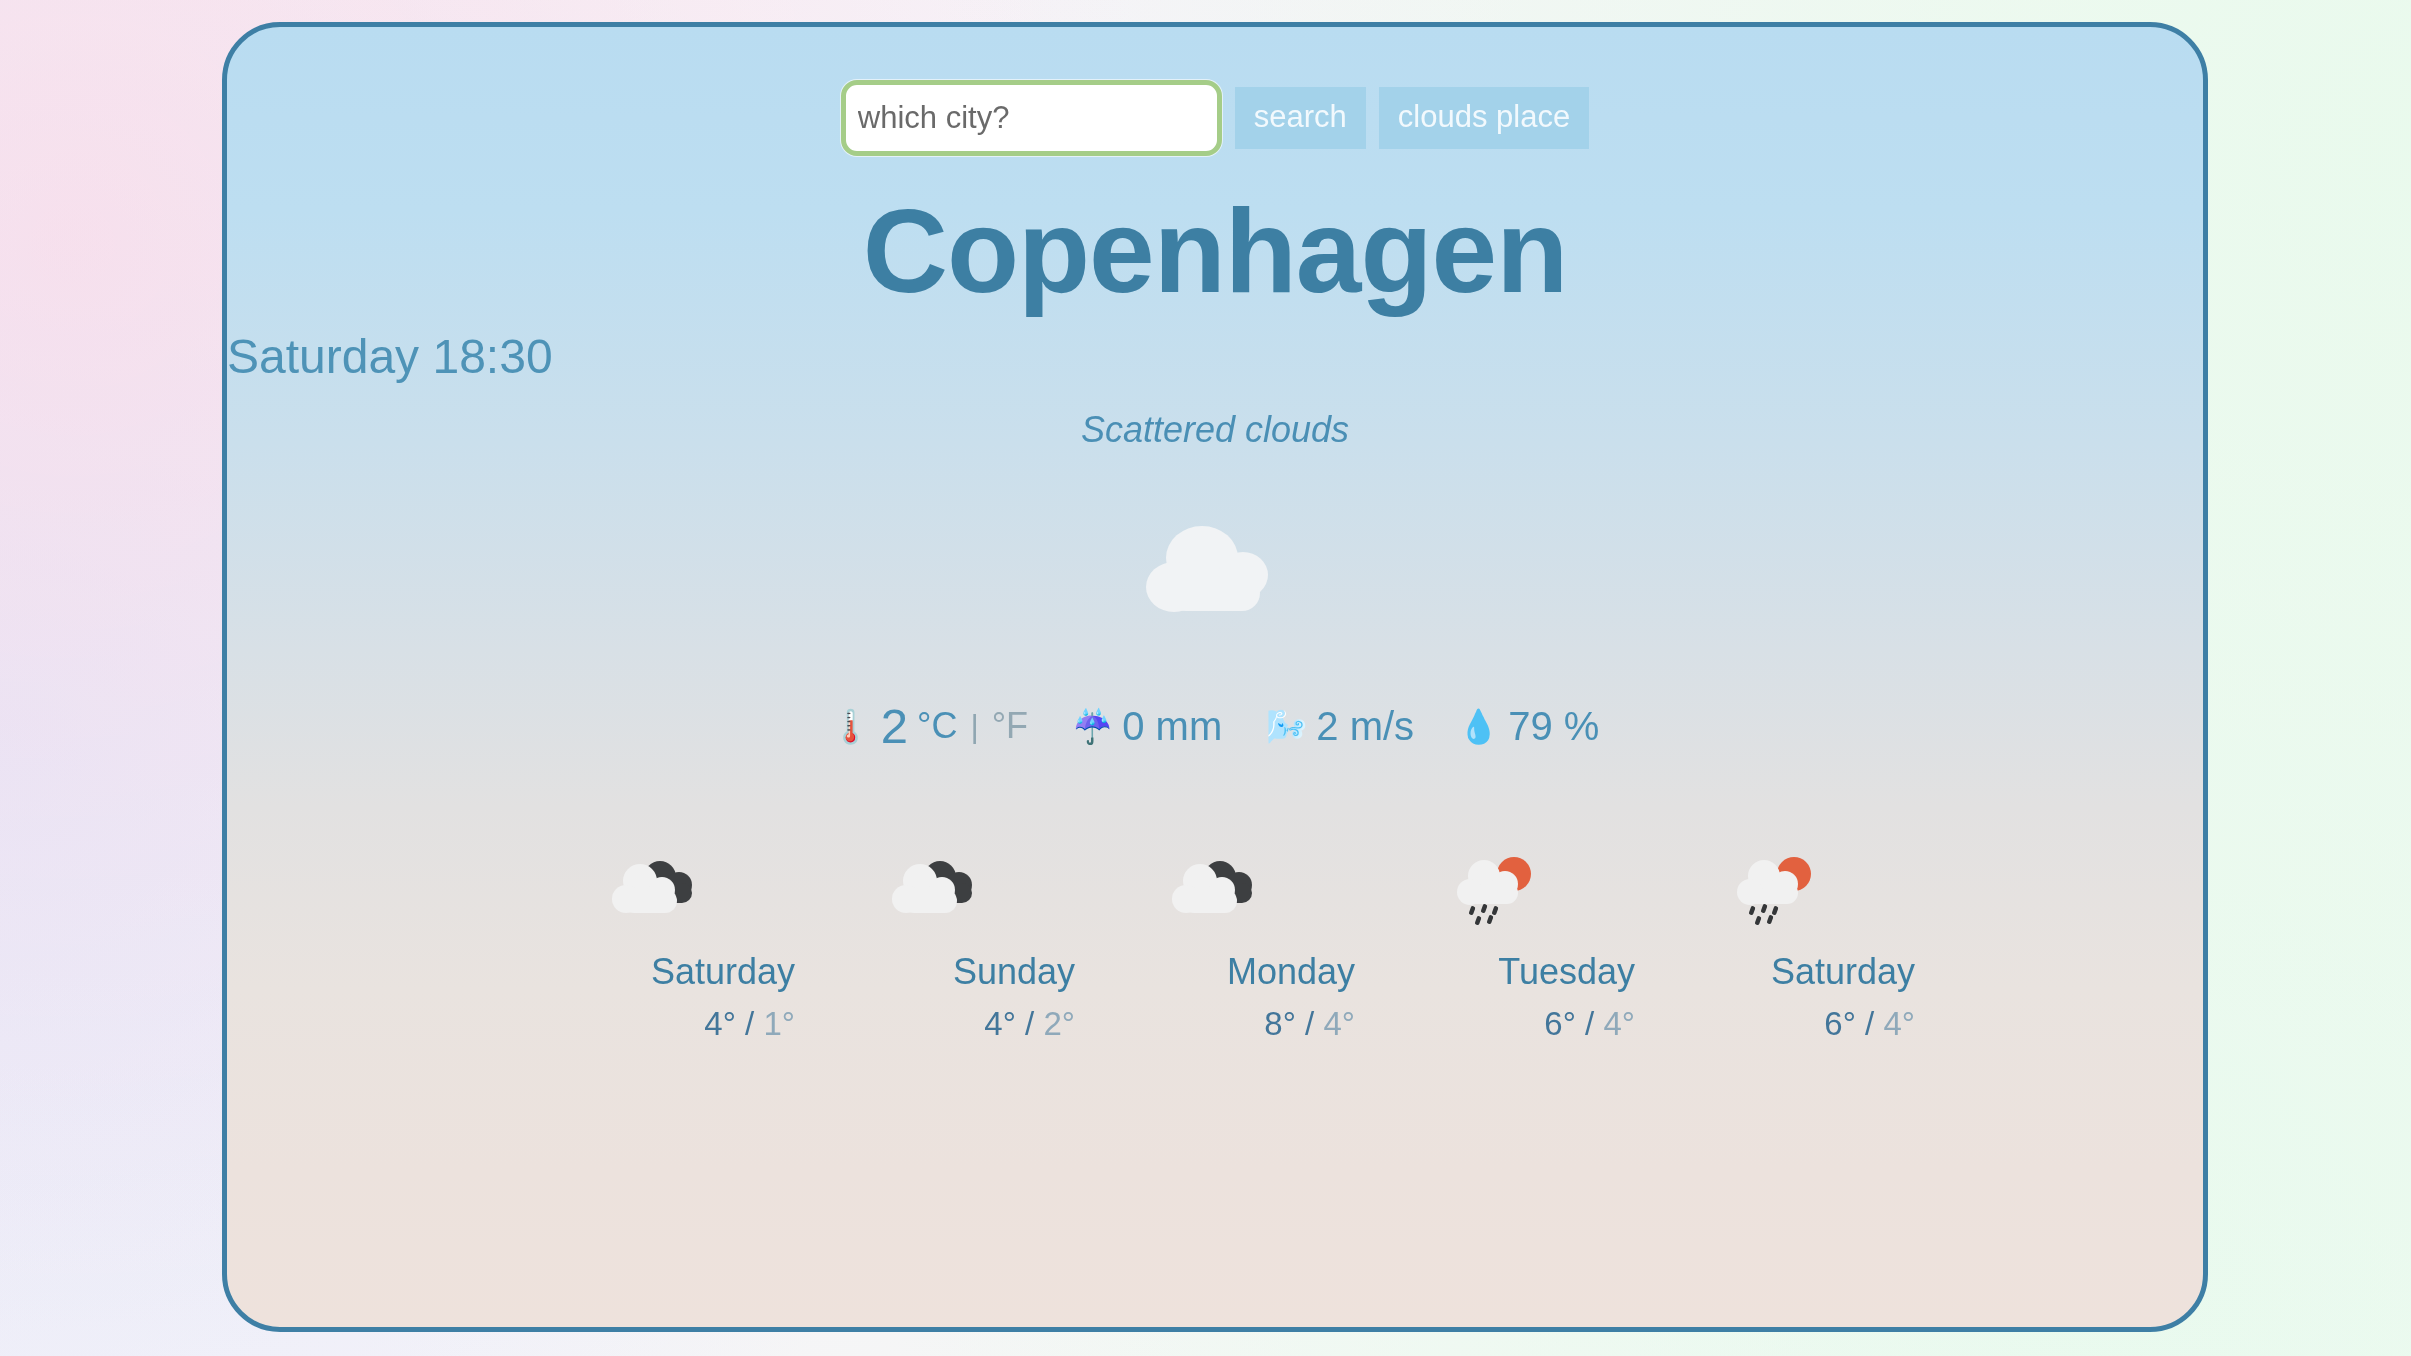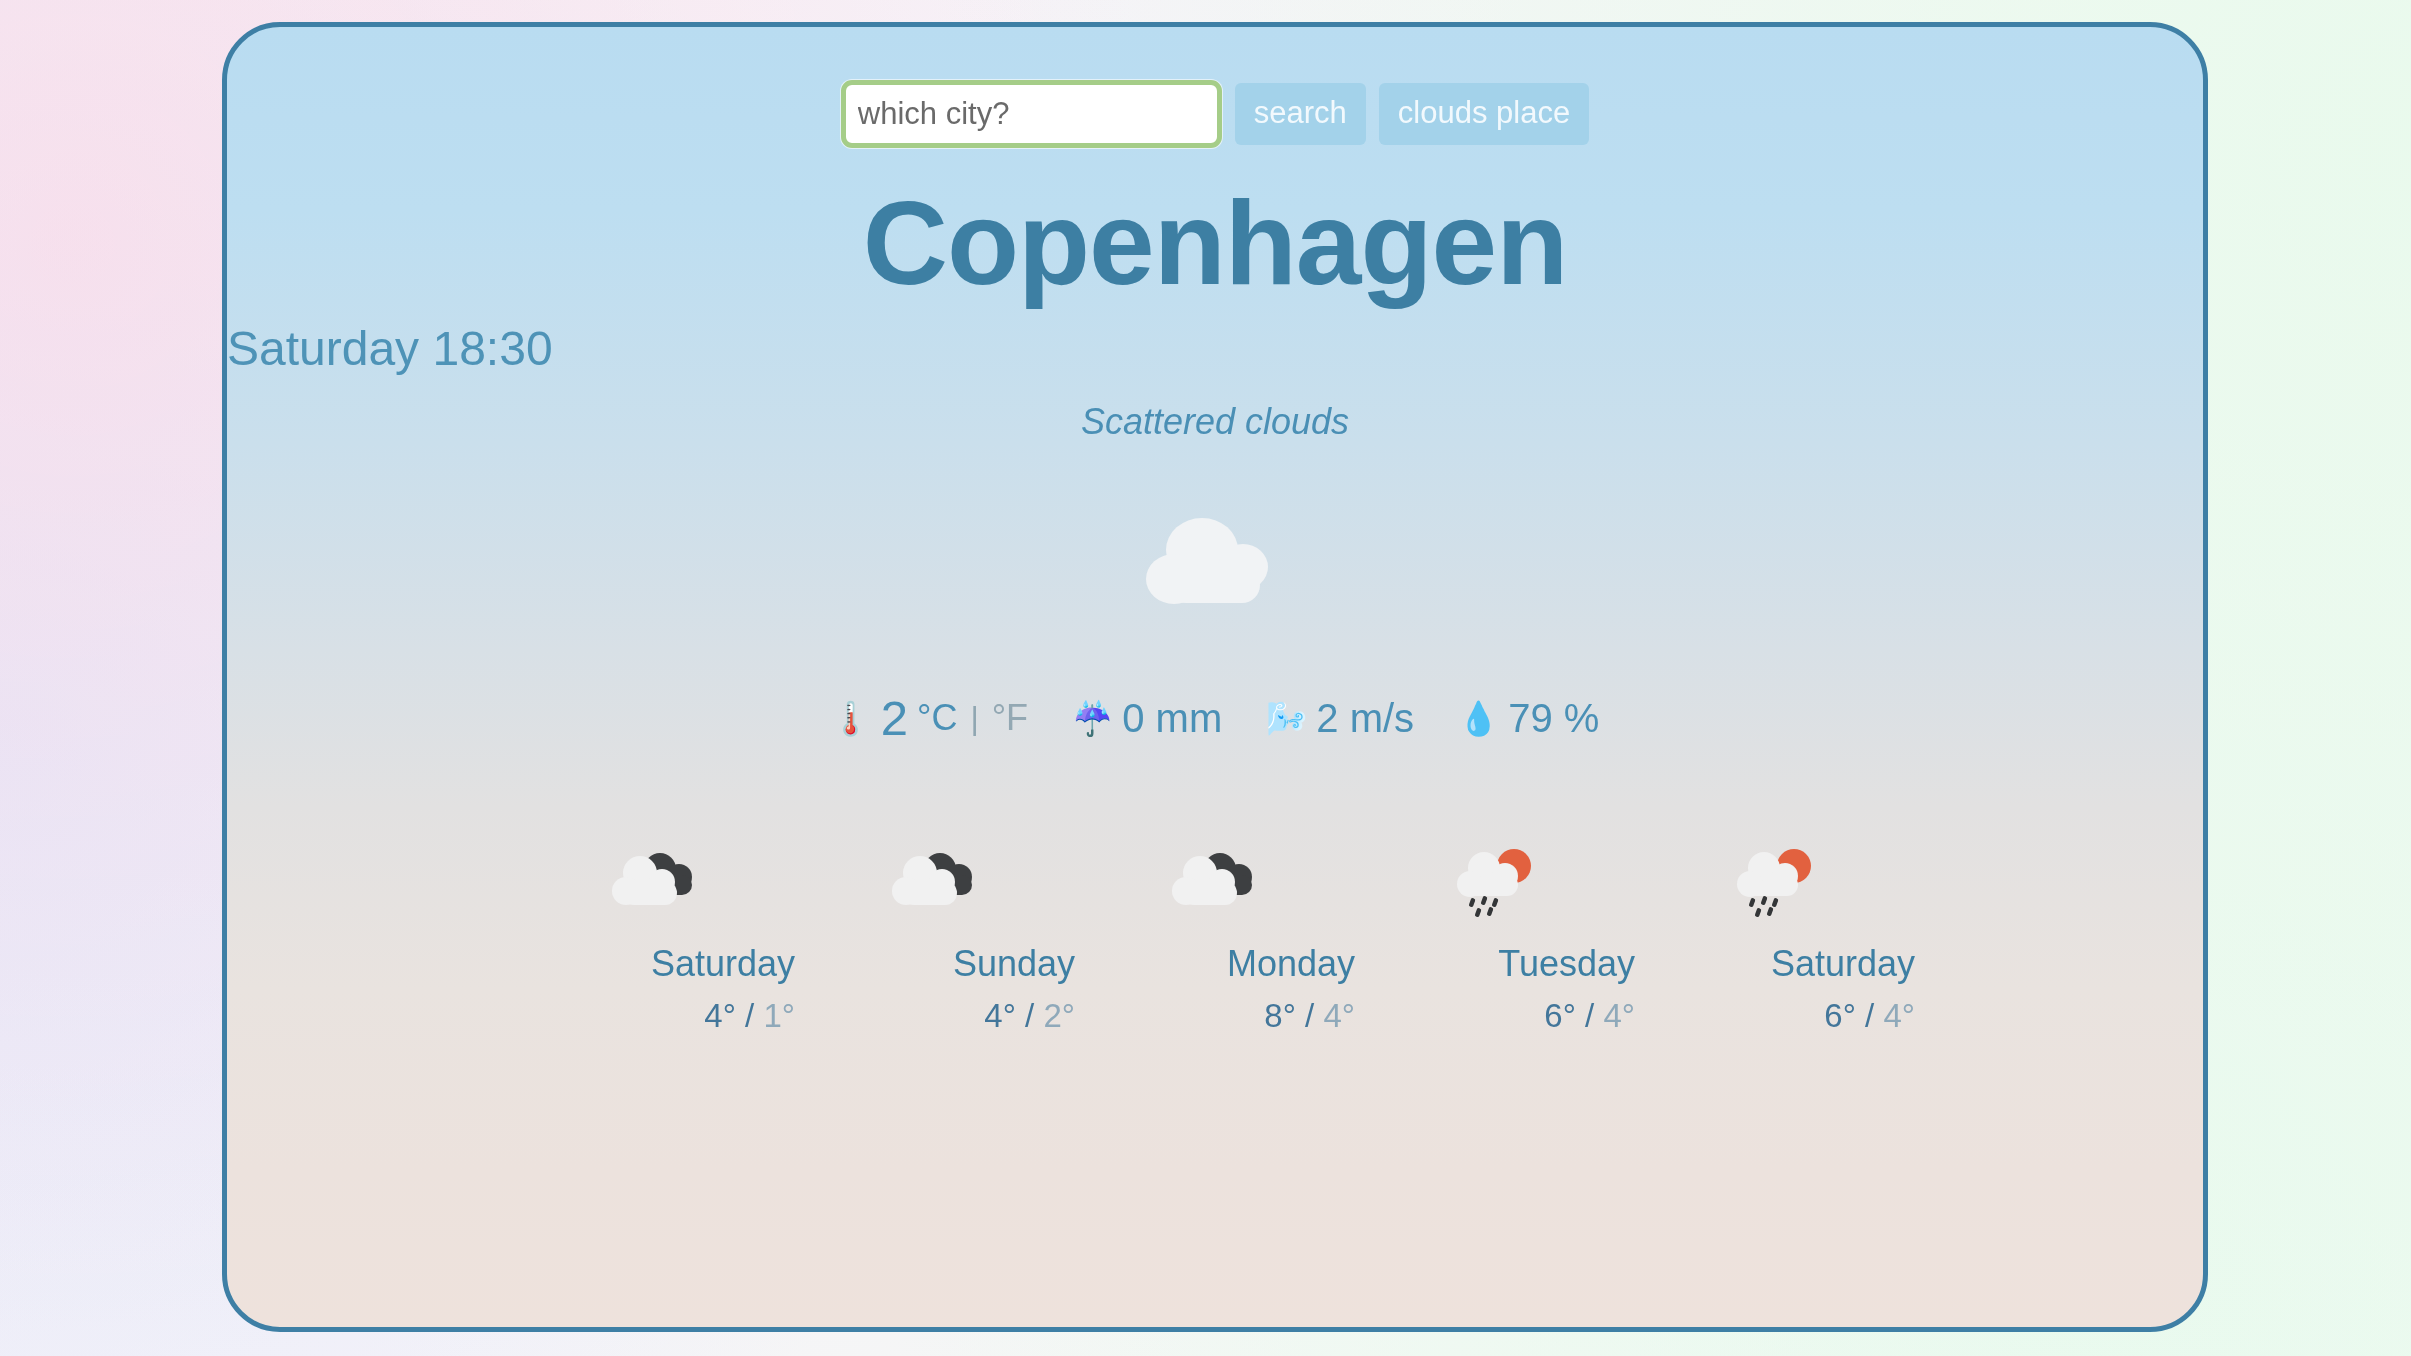--- a/index.html
+++ b/index.html
@@ -47,37 +47,37 @@
   .search-row {
     display: flex;
     align-items: center;
     justify-content: center;
     gap: 13px;
     padding-top: 53px;
   }
 
   .city-input {
     width: 381px;
-    height: 68px;
-    border-radius: 11px;
+    height: 76px;
+    border-radius: 16px;
     border: 5px solid #a5cd88;
     background: #ffffff;
     font-family: "Liberation Sans", sans-serif;
     font-size: 31px;
     color: #5b5b5b;
     padding: 0 6px 0 12px;
     outline: none;
     box-shadow: 0 0 0 1px rgba(255,255,255,0.6);
   }
   .city-input::placeholder { color: #6a6a6a; opacity: 1; }
 
   .sbtn {
     height: 62px;
     border: none;
-    border-radius: 6px;
+    border-radius: 0;
     background: #a3d2ea;
     color: #f2f9fd;
     font-family: "Liberation Sans", sans-serif;
     font-size: 31px;
     line-height: 1;
     padding: 0 19px 3px 19px;
     cursor: pointer;
     white-space: nowrap;
   }
 

